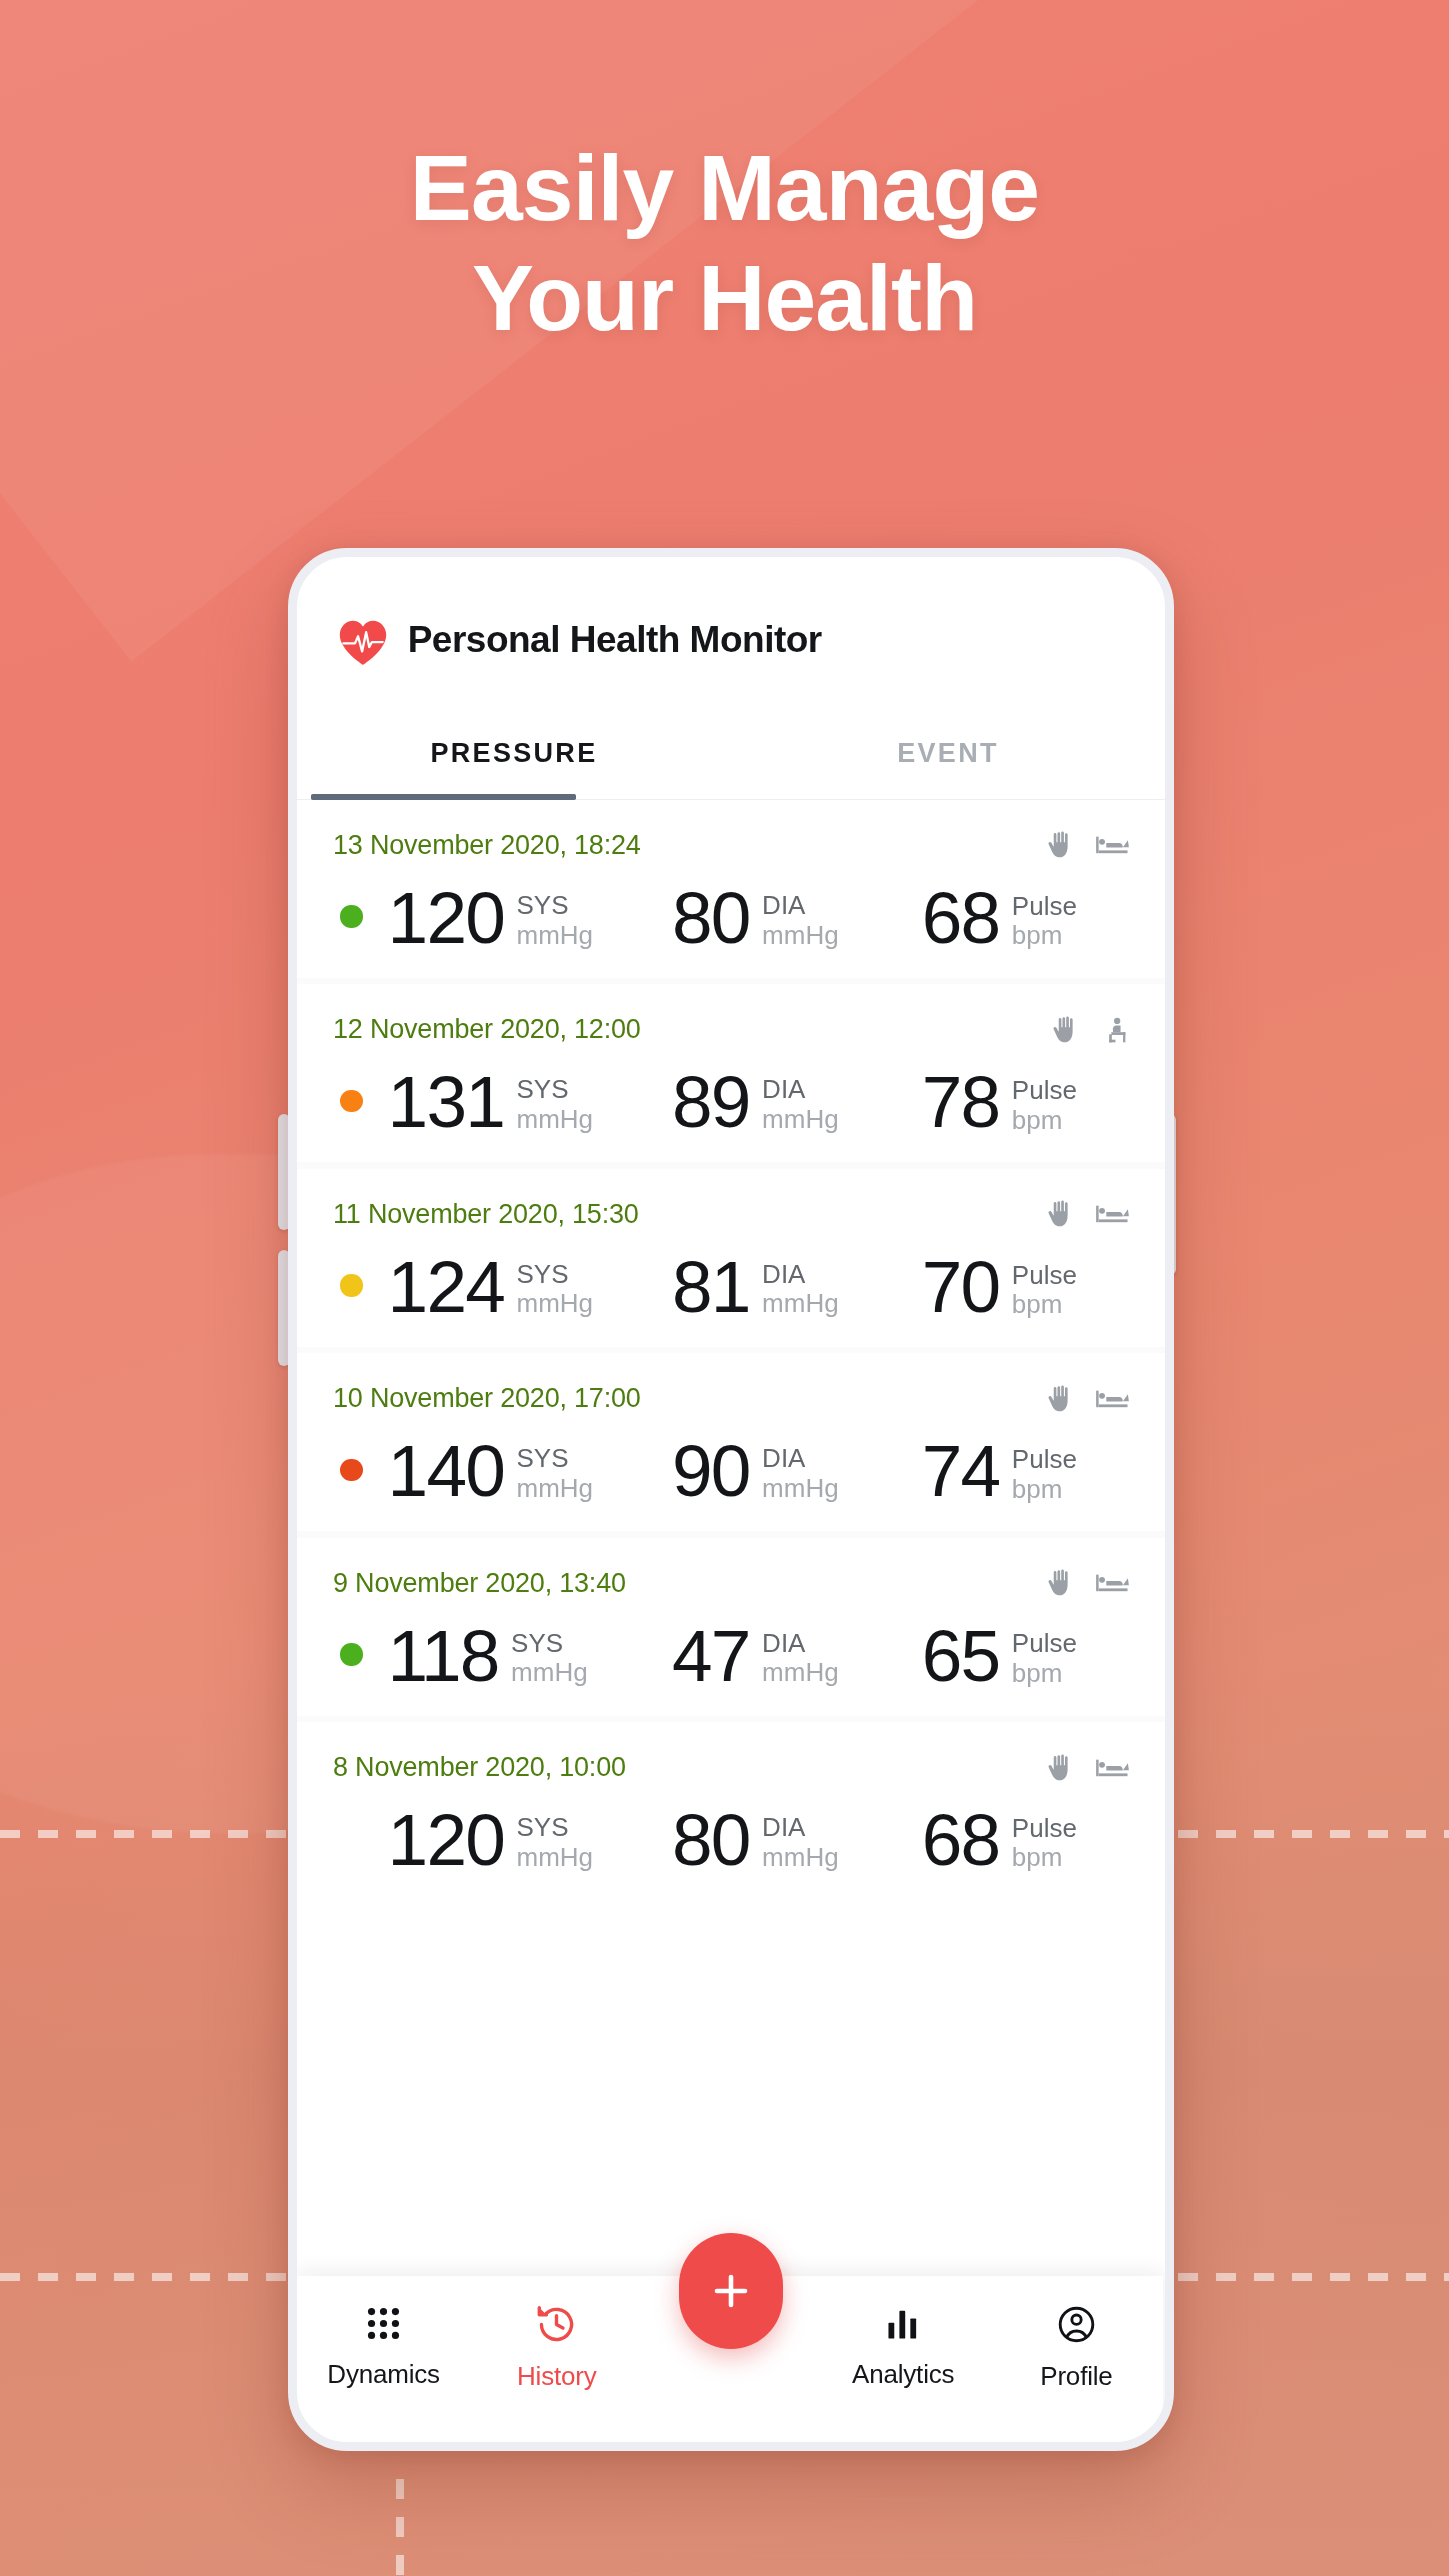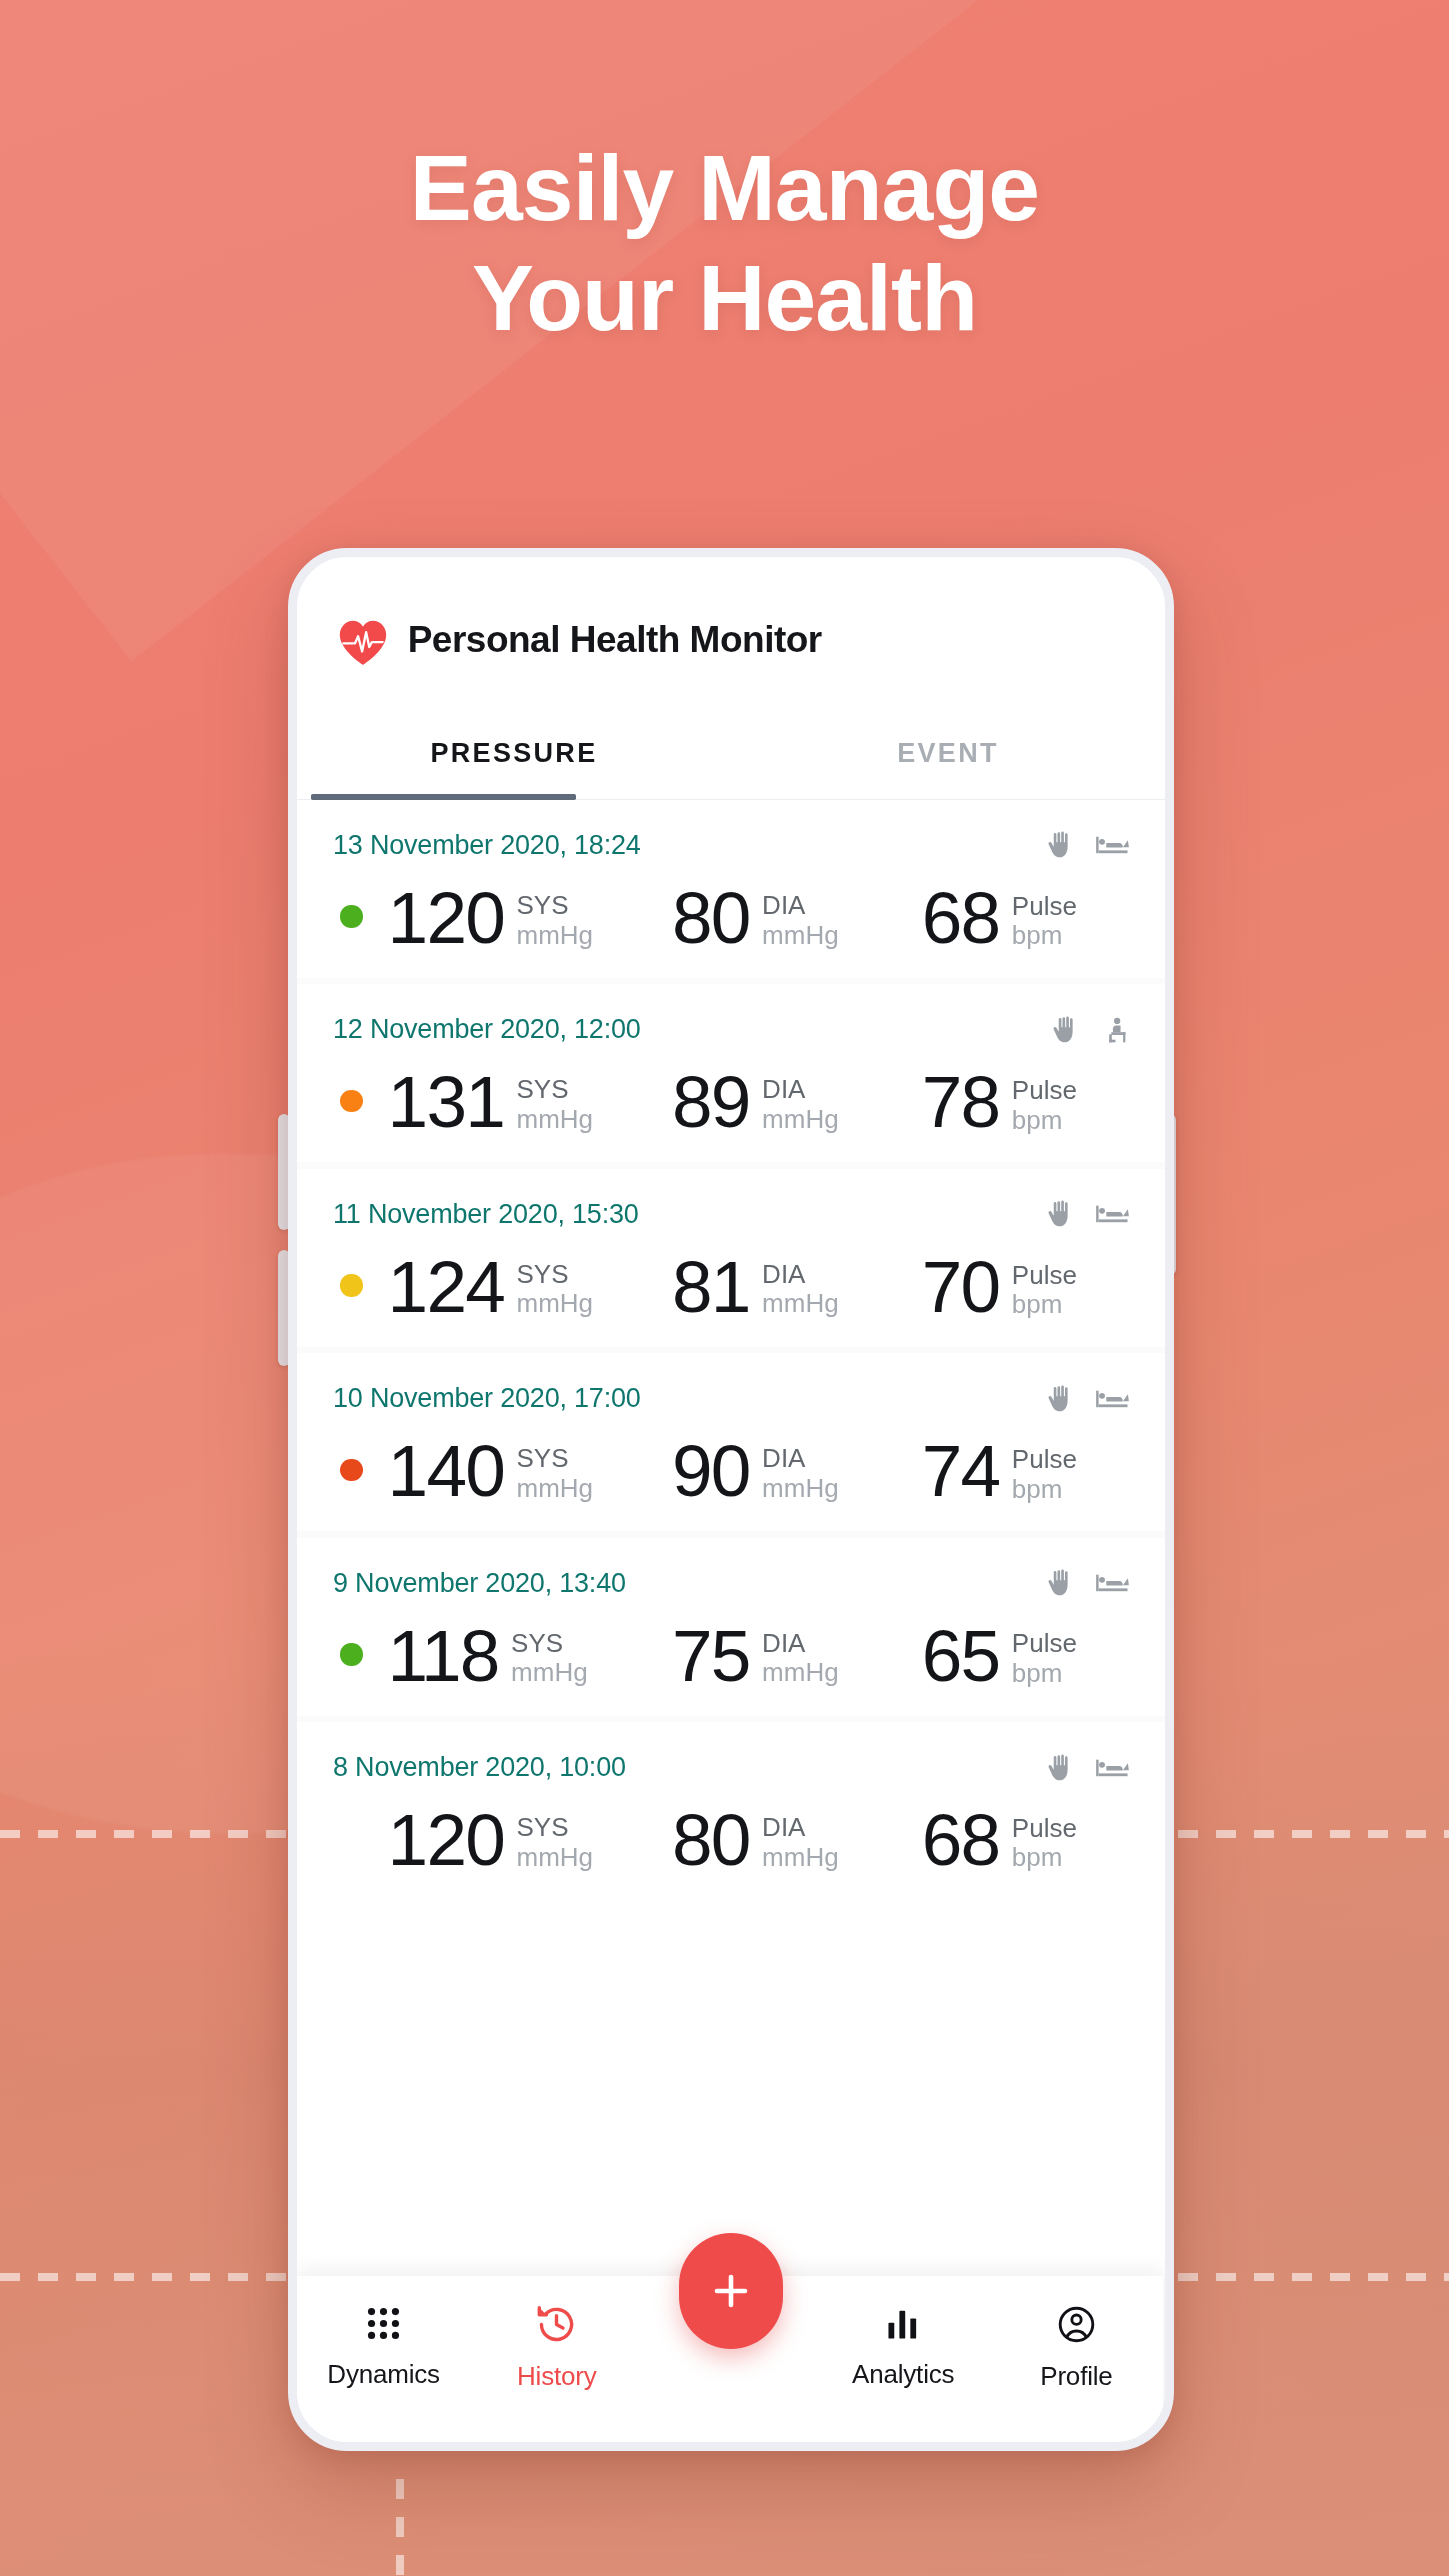--- a/index.html
+++ b/index.html
@@ -112,21 +112,21 @@
 
   
   .list { background:#fbfbfc; }
   .reading {
     background:#ffffff;
     margin-bottom: 6.3px;
     padding: 30px 36px 27px 36px;
     position:relative;
   }
   .rtop { display:flex; align-items:flex-start; justify-content:space-between; }
-  .rdate { font-size: 27px; color:#0f766e; letter-spacing:-0.2px; }
+  .rdate { font-size: 27px; color:#4d7c0f; letter-spacing:-0.2px; }
   .ricons { display:flex; align-items:center; gap:19.7px; padding-top:1.8px; }
   .ricons svg { display:block; fill:#9aa0a6; }
   .rvals {
     display:flex; align-items:flex-end;
     margin-top: 23px; padding-left: 7.2px;
   }
   .dot {
     width: 22.4px; height: 22.4px; border-radius:50%;
     flex:none; margin: 0 25px 23px 0;
   }
@@ -417,21 +417,21 @@
         <div class="rvals">
           <span class="dot" style="background:#4caf1e"></span>
           <div class="metric sys">
             <span class="mnum">118</span>
             <span class="munit">
               <span class="u1">SYS</span>
               <span class="u2">mmHg</span>
             </span>
           </div>
           <div class="metric dia">
-            <span class="mnum">75</span>
+            <span class="mnum">47</span>
             <span class="munit">
               <span class="u1">DIA</span>
               <span class="u2">mmHg</span>
             </span>
           </div>
           <div class="metric pulse">
             <span class="mnum">65</span>
             <span class="munit">
               <span class="u1">Pulse</span>
               <span class="u2">bpm</span>

